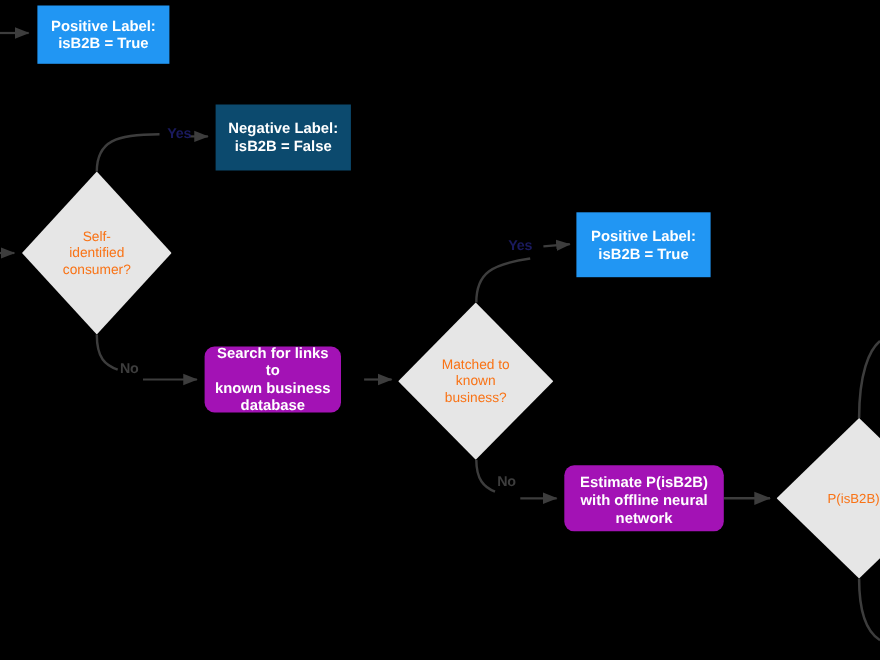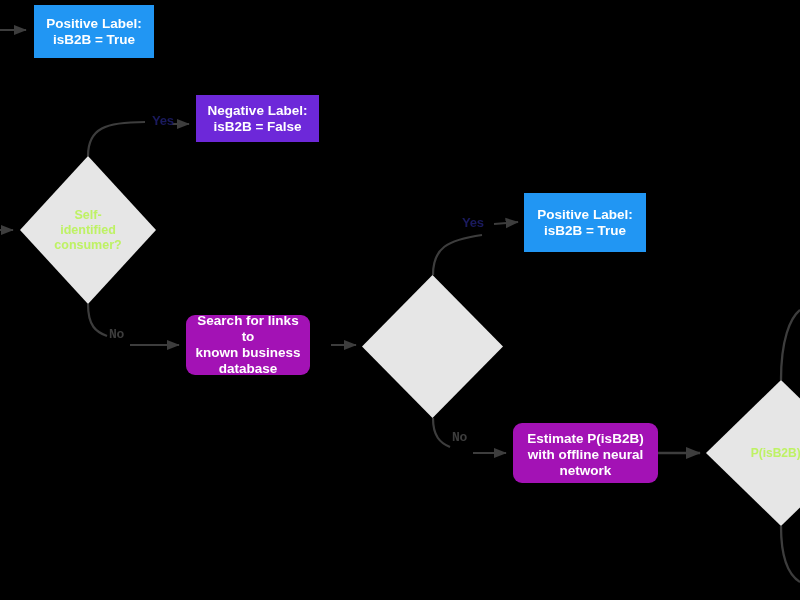--- a/index.html
+++ b/index.html
@@ -46,36 +46,36 @@
   }
   .diamond-shape {
     position: absolute;
     left: 0; top: 0;
     width: 100%;
     height: 100%;
   }
   .diamond-label {
     position: relative;
     z-index: 2;
-    color: #bef264;
+    color: #f97316;
     font-size: 12.5px;
-    font-weight: bold;
+    font-weight: normal;
     line-height: 1.2;
     width: 72%;
   }
   .edge-label {
     position: absolute;
     font-size: 13px;
     font-weight: bold;
     white-space: nowrap;
     letter-spacing: -0.2px;
     text-align: center;
   }
   .label-yes { color: #1a1a5e; }
-  .label-no  { color: #3d3d3d; font-family: Liberation Mono, monospace; }
+  .label-no  { color: #3d3d3d; }
 </style>
 </head>
 <body>
 
 <div id="canvas">
 
   <svg id="edges" viewBox="0 0 800 600" width="800" height="600" xmlns="http://www.w3.org/2000/svg">
     <defs>
       <marker id="arrowhead" markerWidth="7" markerHeight="7" refX="6.2" refY="3" orient="auto" markerUnits="strokeWidth">
         <path d="M0,0.4 L6.6,3 L0,5.6 z" fill="#3d3d3d"></path>
@@ -104,39 +104,40 @@
 
     <path d="M781,380 C781,340 790,318 800,310" stroke="#3d3d3d" stroke-width="2.3" fill="none"></path>
 
     <path d="M781,526 C781,560 790,576 800,582" stroke="#3d3d3d" stroke-width="2.3" fill="none"></path>
   </svg>
 
   <div class="node node-rect rect-sharp" style="left:34px; top:5px; width:120px; height:53px; background:#2196f3;">
     <span>Positive Label:<br>isB2B = True</span>
   </div>
 
-  <div class="node node-rect rect-sharp" style="left:196px; top:95px; width:123px; height:47px; background:#6d28d9;">
+  <div class="node node-rect rect-sharp" style="left:196px; top:95px; width:123px; height:60px; background:#0c4a6e;">
     <span>Negative Label:<br>isB2B = False</span>
   </div>
 
   <div class="node node-diamond" style="left:20px; top:156px; width:136px; height:148px;">
     <svg class="diamond-shape" viewBox="0 0 136 148" preserveAspectRatio="none">
       <polygon points="68,0 136,74 68,148 0,74" fill="#e6e6e6"></polygon>
     </svg>
     <span class="diamond-label">Self-<br>identified<br>consumer?</span>
   </div>
 
   <div class="node node-rect rect-round" style="left:186px; top:315px; width:124px; height:60px; background:#a312b5;">
     <span>Search for links to<br>known business<br>database</span>
   </div>
 
   <div class="node node-diamond" style="left:362px; top:275px; width:141px; height:143px;">
     <svg class="diamond-shape" viewBox="0 0 141 143" preserveAspectRatio="none">
       <polygon points="70.5,0 141,71.5 70.5,143 0,71.5" fill="#e6e6e6"></polygon>
     </svg>
+    <span class="diamond-label">Matched to<br>known<br>business?</span>
   </div>
 
   <div class="node node-rect rect-sharp" style="left:524px; top:193px; width:122px; height:59px; background:#2196f3;">
     <span>Positive Label:<br>isB2B = True</span>
   </div>
 
   <div class="node node-rect rect-round" style="left:513px; top:423px; width:145px; height:60px; background:#a312b5;align-items:flex-end;">
     <span>Estimate P(isB2B)<br>with offline neural<br>network</span>
   </div>
 

